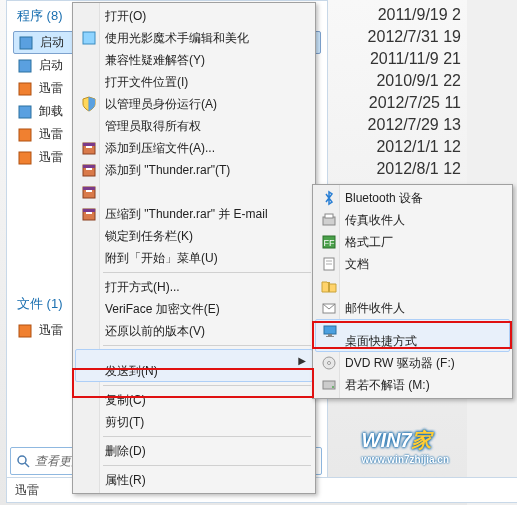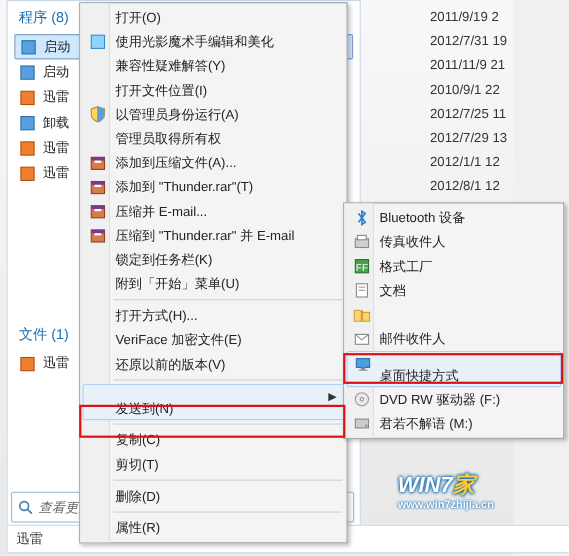--- a/index.html
+++ b/index.html
@@ -3,21 +3,21 @@
 <meta charset="utf-8">
 <style>
 html,body{margin:0;padding:0;width:517px;height:505px;font-family:"Microsoft YaHei","Segoe UI",sans-serif;font-size:12px;background:#f0f0f0;overflow:hidden}
 .desktop{position:relative;width:467px;height:505px;background:linear-gradient(to bottom,#f8f8f8,#e8e8e8)}
 .panel{position:absolute;left:6px;top:0;width:320px;height:485px;background:#fff;border:1px solid #c8d8e8}
 .section-hdr{padding:6px 10px;color:#1a6fb0;font-size:13px}
 .item{display:flex;align-items:center;padding:3px 10px;gap:6px;color:#222}
 .item.sel{background:#cde8ff;border:1px solid #7da2ce;border-radius:2px;margin:0 6px;padding:2px 4px}
 .ico{width:16px;height:16px;display:inline-flex;align-items:center;justify-content:center;flex-shrink:0}
 .folder-row{position:absolute;left:170px;top:0;display:flex;align-items:center;gap:6px}
-.dates{position:absolute;right:6px;top:4px;text-align:left;color:#333;line-height:22px;font-size:12px}
+.dates{position:absolute;right:6px;top:4px;text-align:right;color:#333;line-height:22px;font-size:16px}
 .search-bar{position:absolute;left:10px;bottom:30px;width:310px;height:26px;border:1px solid #8fb8e0;border-radius:2px;background:#fff;display:flex;align-items:center;z-index:5}
 .search-bar .mag{width:24px;display:flex;align-items:center;justify-content:center;color:#4a7cb0}
 .search-bar .txt{color:#666;font-style:italic}
 .breadcrumb{position:absolute;left:6px;bottom:2px;width:500px;height:24px;background:#fff;border:1px solid #c8d8e8;display:flex;align-items:center;padding:0 8px;color:#333;z-index:4}
 .ctx{position:absolute;background:#f4f4f4;border:1px solid #a0a0a0;box-shadow:2px 2px 4px rgba(0,0,0,.25);padding:2px}
 .ctx1{left:72px;top:2px;width:238px;z-index:20}
 .ctx2{left:312px;top:184px;width:195px;z-index:21}
 .mi{display:flex;align-items:center;height:22px;padding:0 20px 0 30px;position:relative;color:#222;white-space:nowrap}
 .mi.hilite{background:#e8f0fa;border:1px solid #aecff7;border-radius:2px;margin:0;padding:11px 19px 0 29px;height:20px}
 .mi .mico{position:absolute;left:6px;top:3px;width:16px;height:16px;display:flex;align-items:center;justify-content:center}
@@ -178,21 +178,20 @@
           <span>添加到 "Thunder.rar"(T)</span>
         </div>
         <div class="mi">
           <span class="mico">
             <svg width="16" height="16">
               <rect x="2" y="3" width="12" height="11" fill="#d97a4a" stroke="#8a4020"></rect>
               <rect x="2" y="3" width="12" height="3" fill="#7a3a8a"></rect>
               <rect x="5" y="6" width="6" height="2" fill="#fff"></rect>
             </svg>
           </span>
-          <span>压缩并 E-mail...</span>
         </div>
         <div class="mi">
           <span class="mico">
             <svg width="16" height="16">
               <rect x="2" y="3" width="12" height="11" fill="#d97a4a" stroke="#8a4020"></rect>
               <rect x="2" y="3" width="12" height="3" fill="#7a3a8a"></rect>
               <rect x="5" y="6" width="6" height="2" fill="#fff"></rect>
             </svg>
           </span>
           <span>压缩到 "Thunder.rar" 并 E-mail</span>

